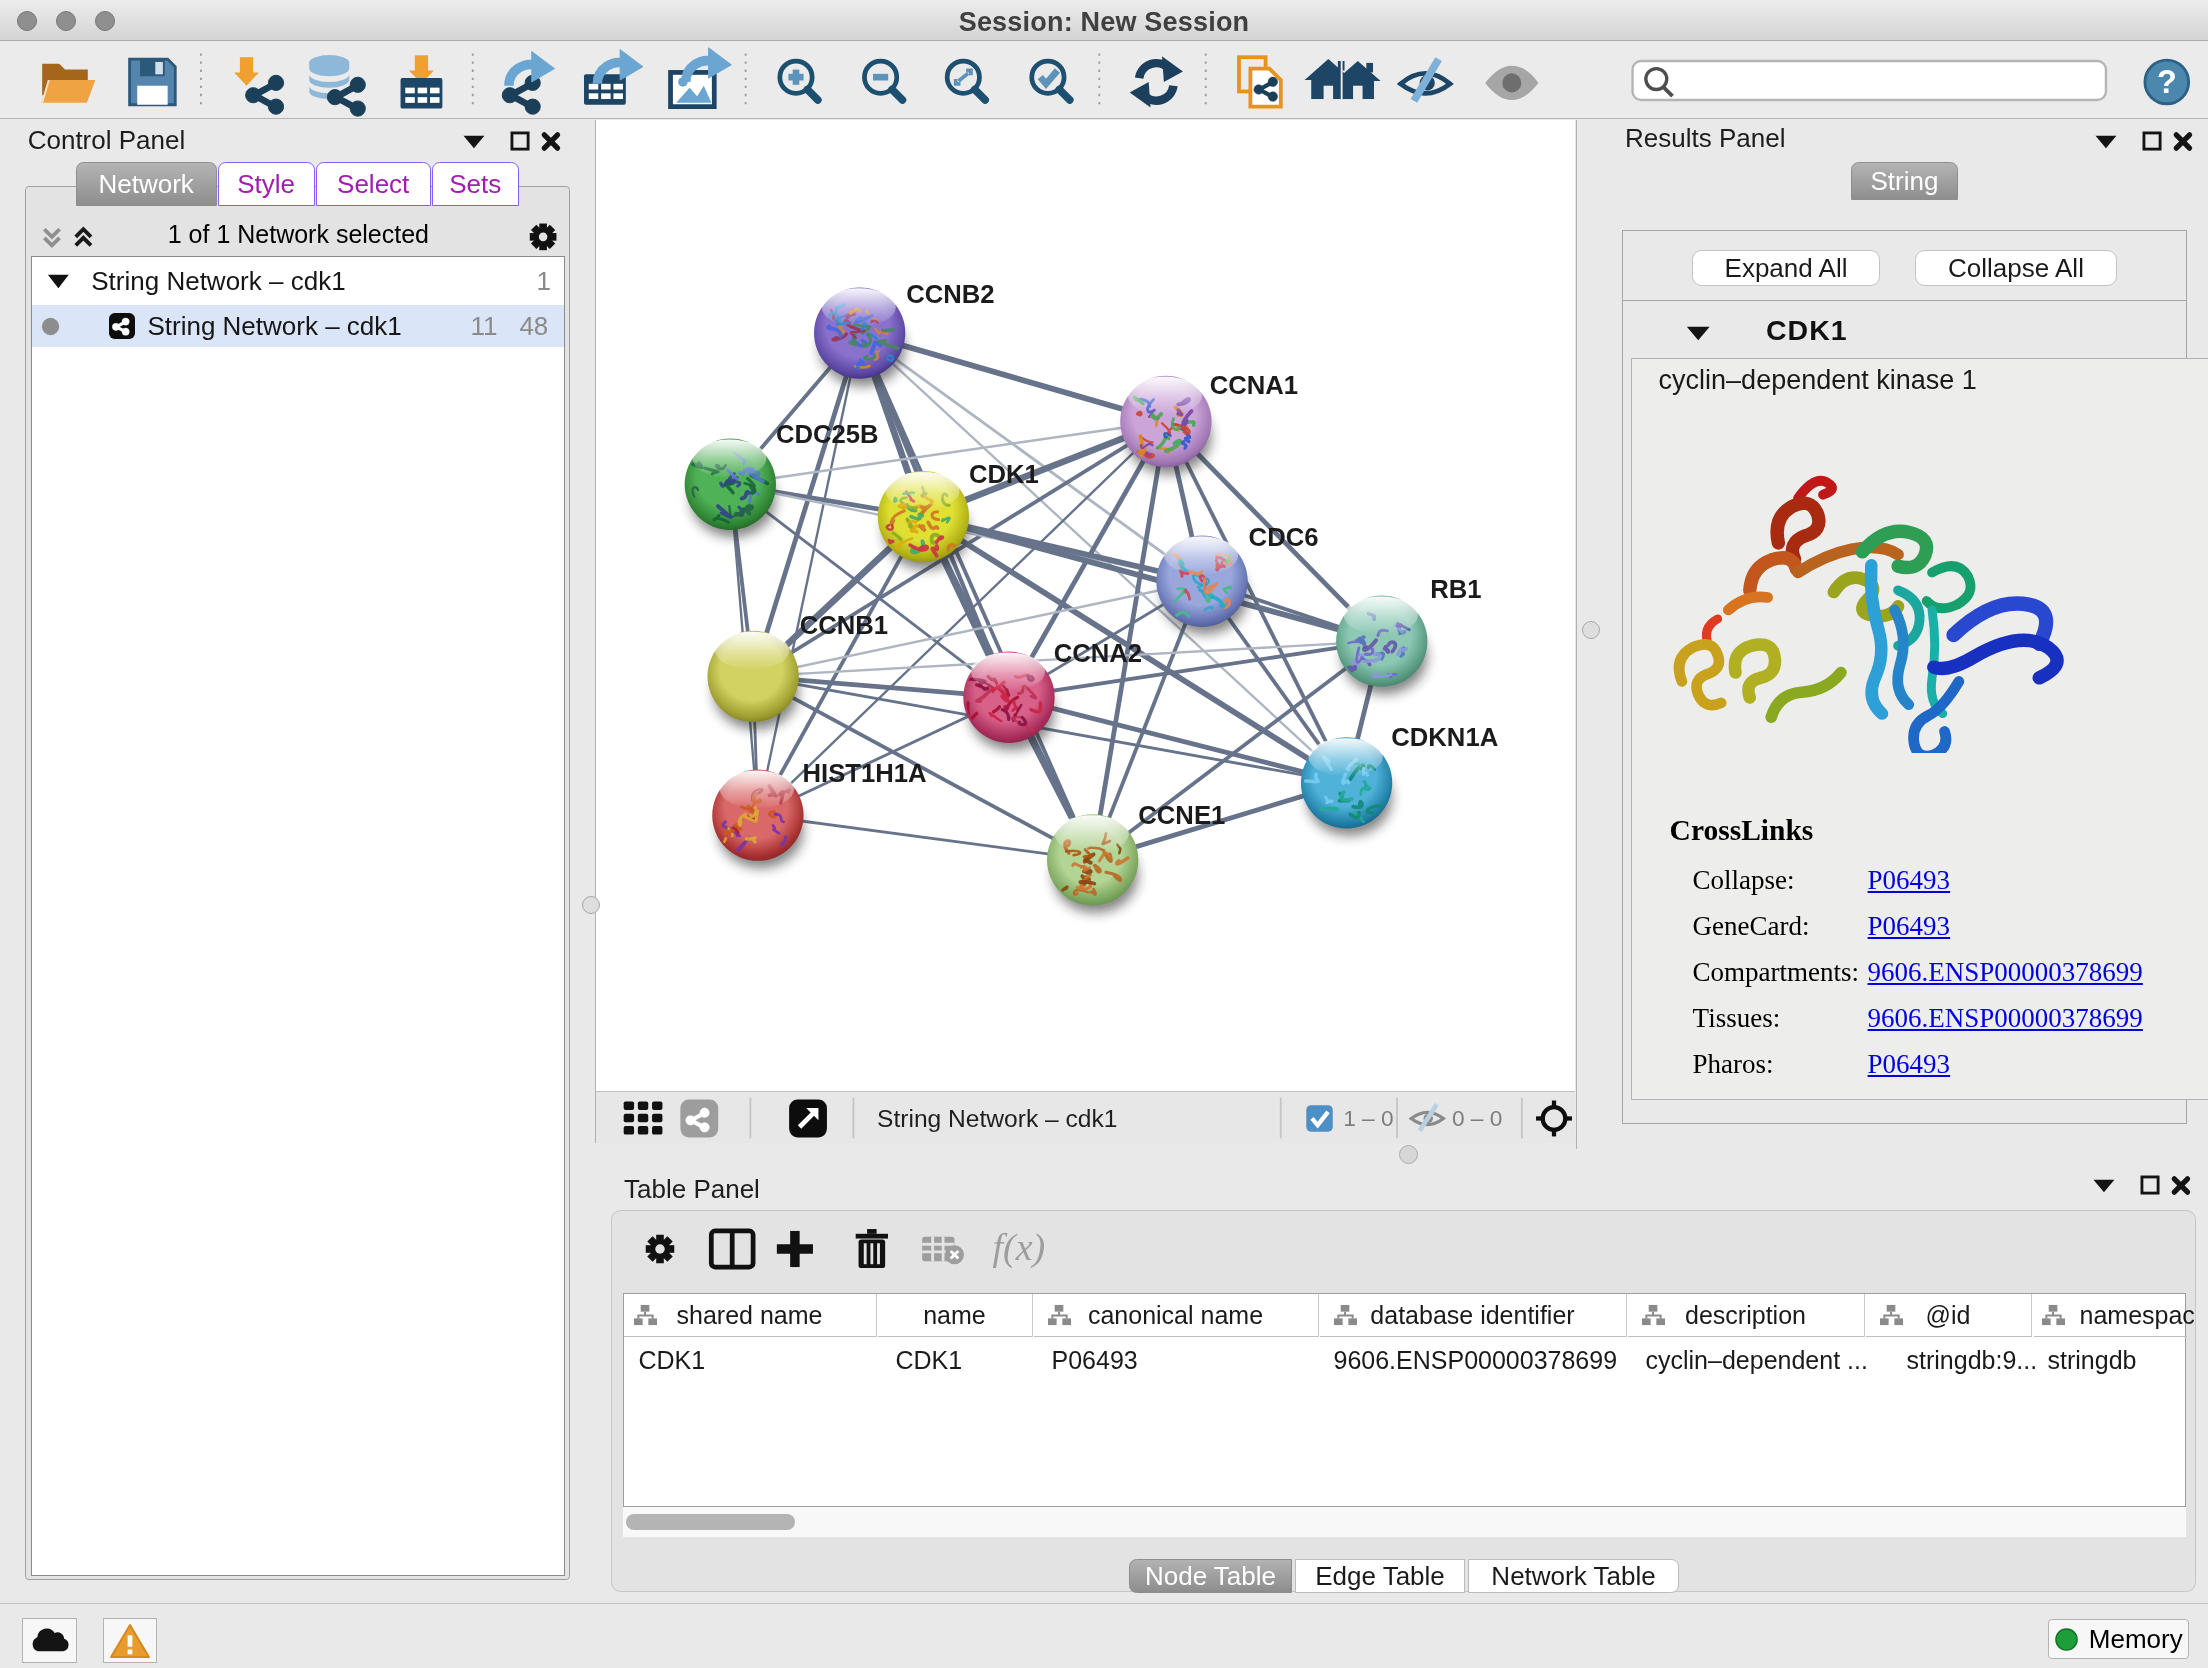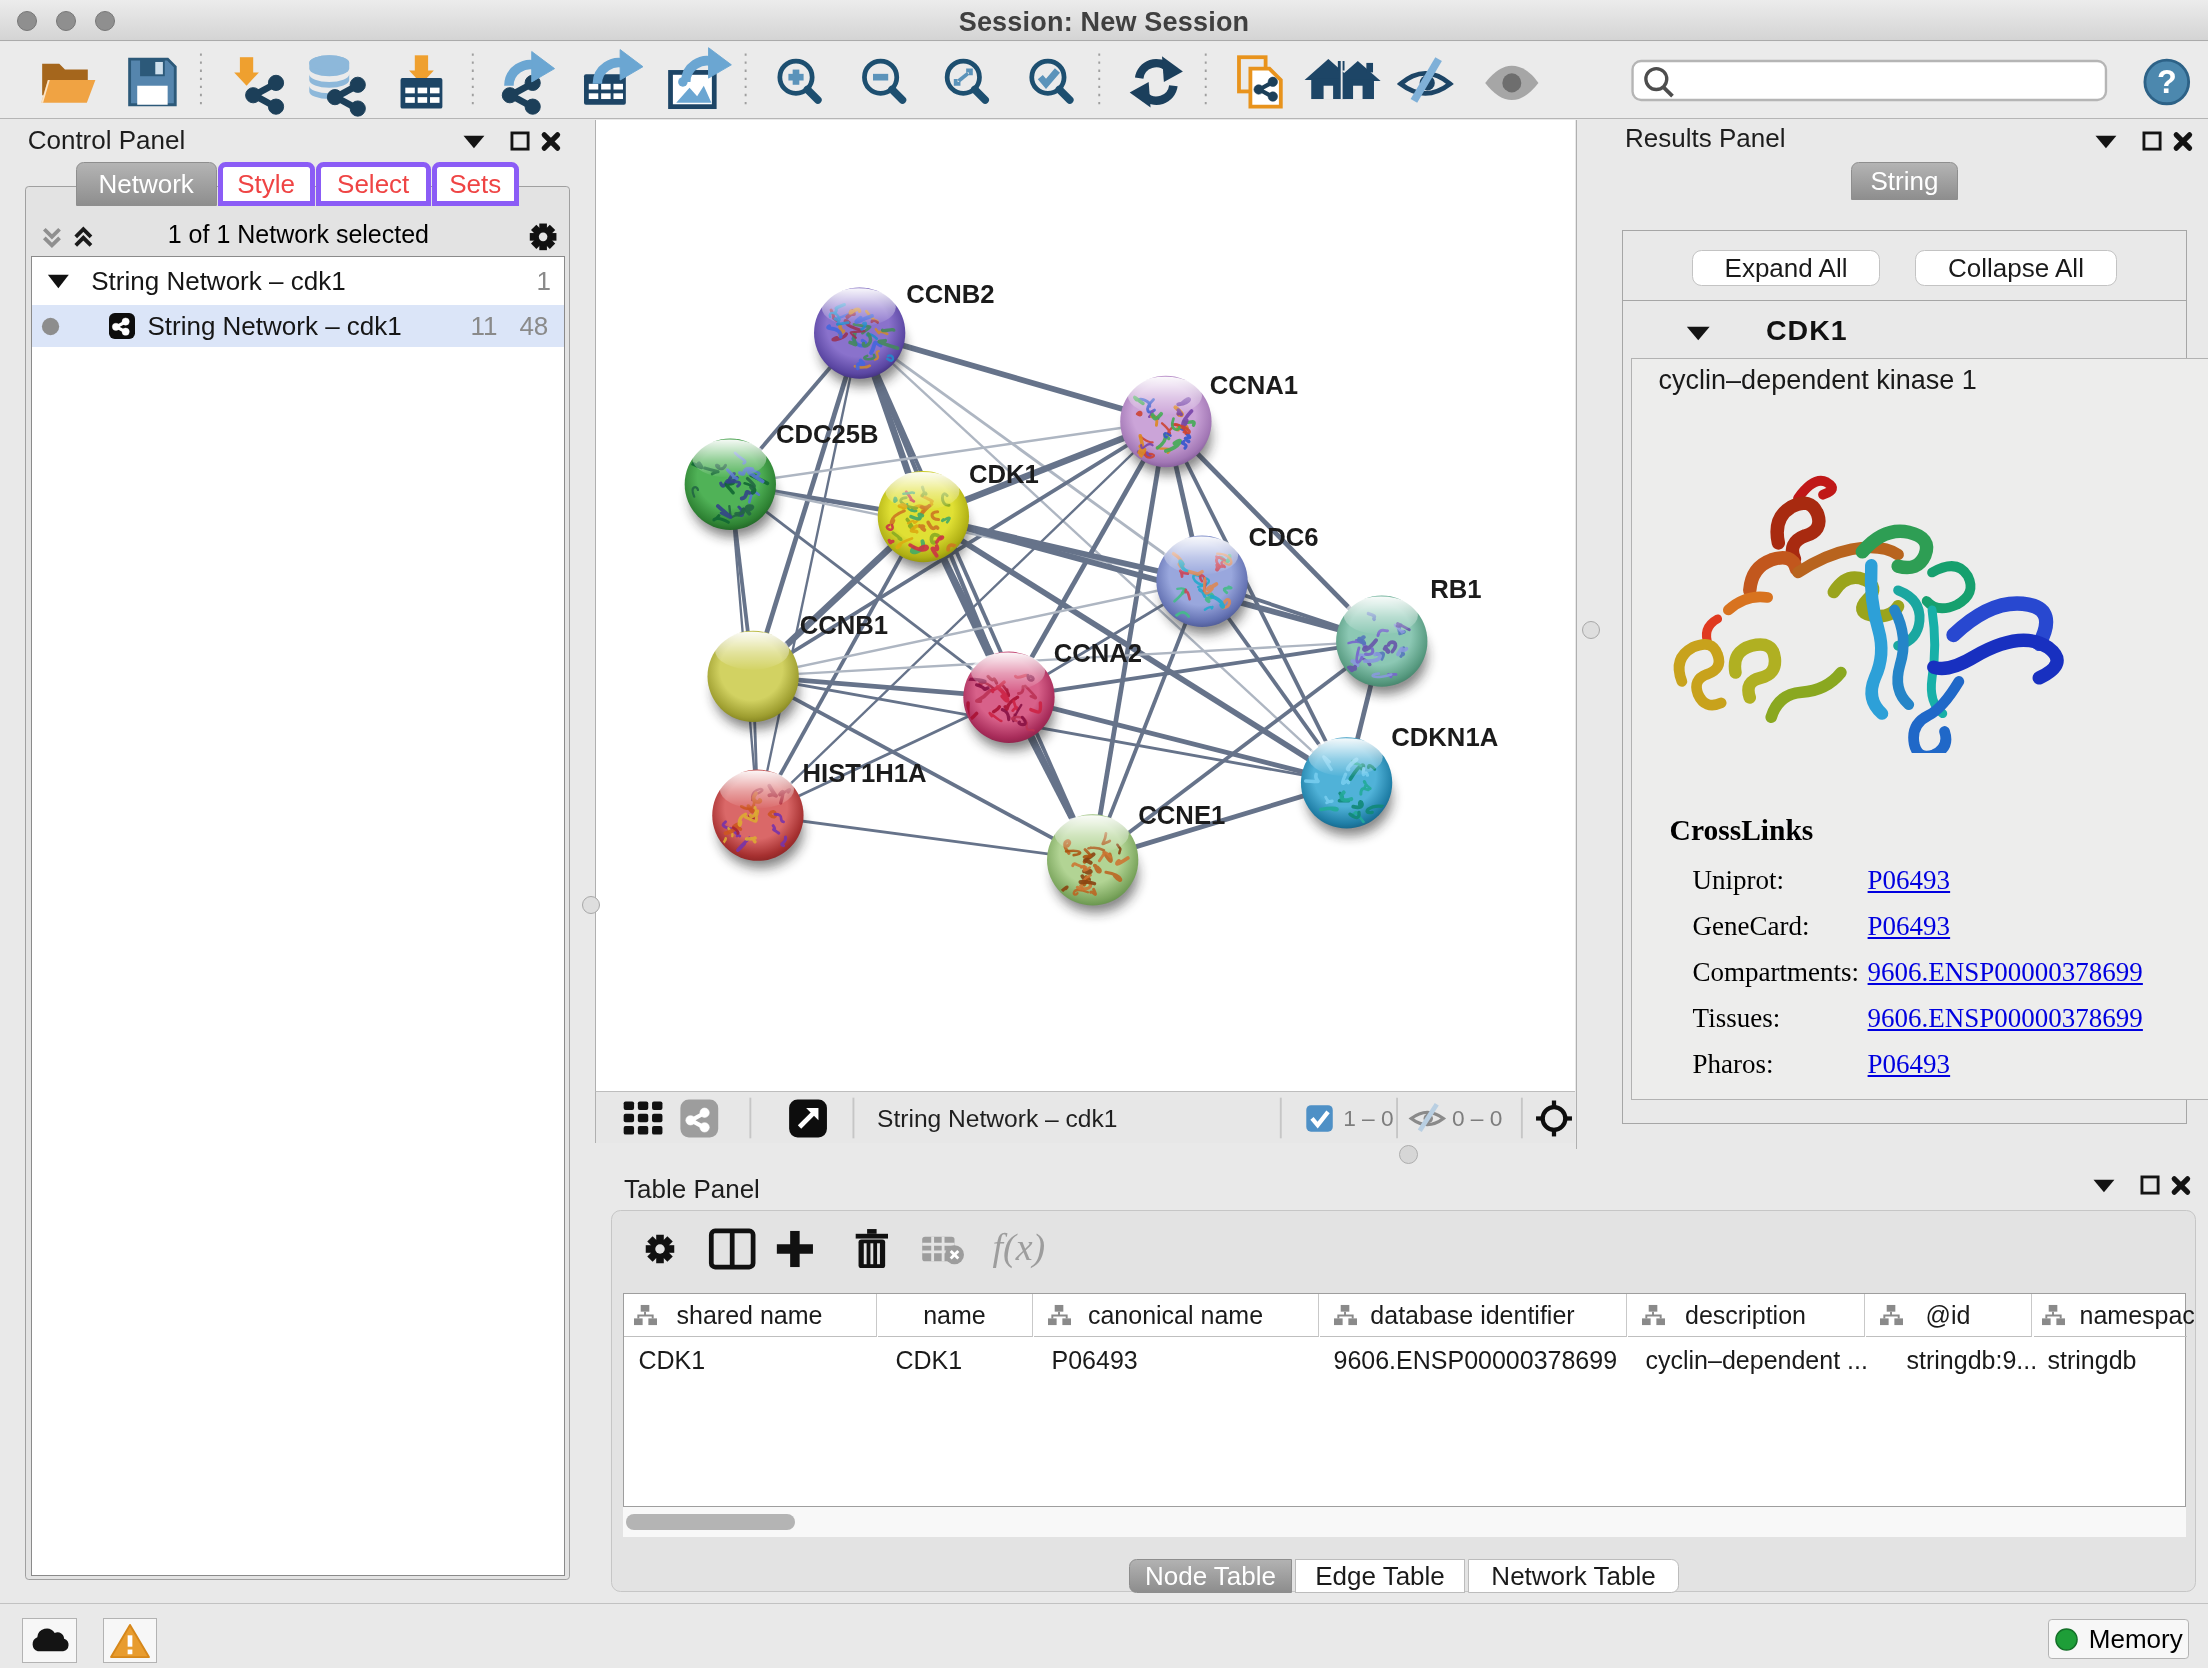--- a/index.html
+++ b/index.html
@@ -12,21 +12,21 @@
 
 #controlpanel { left:6.7px; top:120px; width:568px; height:1460px; background:#e9e9e9; }
 .paneltitle { font-size:26px; color:#1d1d1d; }
 #netview { left:595px; top:120px; width:980px; height:971px; background:#ffffff; border-left:1px solid #b0b0b0;font-weight:bold;}
 #netbottom { left:595px; top:1091px; width:980px; height:52px; background:#e7e7e7; border-top:1px solid #bdbdbd; border-left:1px solid #b0b0b0;}
 #resultspanel { left:1576px; top:120px; width:632px; height:1029px; background:#e9e9e9; border-left:1px solid #b0b0b0; }
 #tablepanel { left:575px; top:1149px; width:1633px; height:450px; background:#e9e9e9; }
 #statusbar { left:0; top:1603px; width:2208px; height:66px; background:#e9e9e9; border-top:1px solid #c2c2c2; }
 .sbtn { position:absolute; background:#f7f7f7; border:1.9px solid #b3b3b3; display:flex; align-items:center; justify-content:center; }
 
-.tab { position:absolute; z-index:5; height:44px; display:flex; align-items:center; justify-content:center; font-size:26px; color:#ef4444; background:#fff; border:5px solid #8b5cf6; border-radius:7.6px 7.6px 0 0;}
+.tab { position:absolute; z-index:5; height:44px; display:flex; align-items:center; justify-content:center; font-size:26px; color:#a21caf; background:#fff; border:1px solid #8b5cf6; border-radius:7.6px 7.6px 0 0;}
 .tabsel { background:linear-gradient(#b4b4b4,#8e8e8e); color:#fff; border:1px solid #8e8e8e; border-radius:7.6px 7.6px 0 0; }
 #cp-pane { position:absolute; left:18px; top:66px; width:545px; height:1394px; border:1px solid #a0a0a0; background:#e3e3e3; border-radius:3.8px;}
 #cp-bar { position:absolute; left:5.7px; top:25px; width:534px; height:44px; display:flex; align-items:center; }
 #cp-list { position:absolute; left:5.7px; top:69px; width:534px; height:1320px; background:#ffffff; border:1px solid #8a8a8a; }
 .cprow { position:absolute; left:0; width:532px; height:44px; display:flex; align-items:center; font-size:26px; color:#161616;}
 
 .rbox { position:absolute; left:45px; width:565px; border:1.9px solid #a6a6a6; background:#e9e9e9; }
 .rbtn { position:absolute; background:#fff; border:1.9px solid #c3c3c3; border-radius:9.5px; font-size:26px; color:#1a1a1a; display:flex; align-items:center; justify-content:center; }
 
 #tp-panel { position:absolute; left:36px; top:61px; width:1585px; height:382px; background:#e3e3e3; border:1.9px solid #c6c6c6; border-radius:9.5px; }
@@ -856,21 +856,21 @@
         <path d="M 120,290 q 8,-26 34,-28 q 28,-2 44,-22" stroke="#8aa820" stroke-width="13"></path>
         <path d="M 232,120 q -2,40 8,72 q 8,28 -4,54 q -10,24 8,40" stroke="#2da0d8" stroke-width="14"></path>
         <path d="M 258,170 q 16,30 6,62 q -8,28 10,44" stroke="#2585c8" stroke-width="12"></path>
         <path d="M 300,170 q 6,40 0,76 q -4,28 12,40" stroke="#18b0a8" stroke-width="10"></path>
         <path d="M 420,208 q 20,-38 -12,-44 q -40,-8 -84,34" stroke="#2848d0" stroke-width="16"></path>
         <path d="M 420,246 q 34,-16 10,-34 q -30,-20 -82,10 q -30,18 -46,12" stroke="#1830c0" stroke-width="15"></path>
         <path d="M 330,250 q -18,30 -34,38 q -20,10 -16,32 q 4,18 22,12 q 18,-8 12,-26" stroke="#2068c8" stroke-width="12"></path>
       </svg>
       <div style="position:absolute;left:38px;top:455px;font-family:'Liberation Serif',serif;font-weight:bold;font-size:29.5px;color:#000;">CrossLinks</div>
       <div style="position:absolute;left:61px;top:498px;font-family:'Liberation Serif',serif;font-size:27px;color:#000;line-height:46px;">
-        <div>Uniprot:</div>
+        <div>Collapse:</div>
           <div>GeneCard:</div>
           <div>Compartments:</div>
           <div>Tissues:</div>
           <div>Pharos:</div>
       </div>
       <div style="position:absolute;left:236px;top:498px;font-family:'Liberation Serif',serif;font-size:27px;line-height:46px;">
         <div><a class="link">P06493</a></div>
           <div><a class="link">P06493</a></div>
           <div><a class="link">9606.ENSP00000378699</a></div>
           <div><a class="link">9606.ENSP00000378699</a></div>

